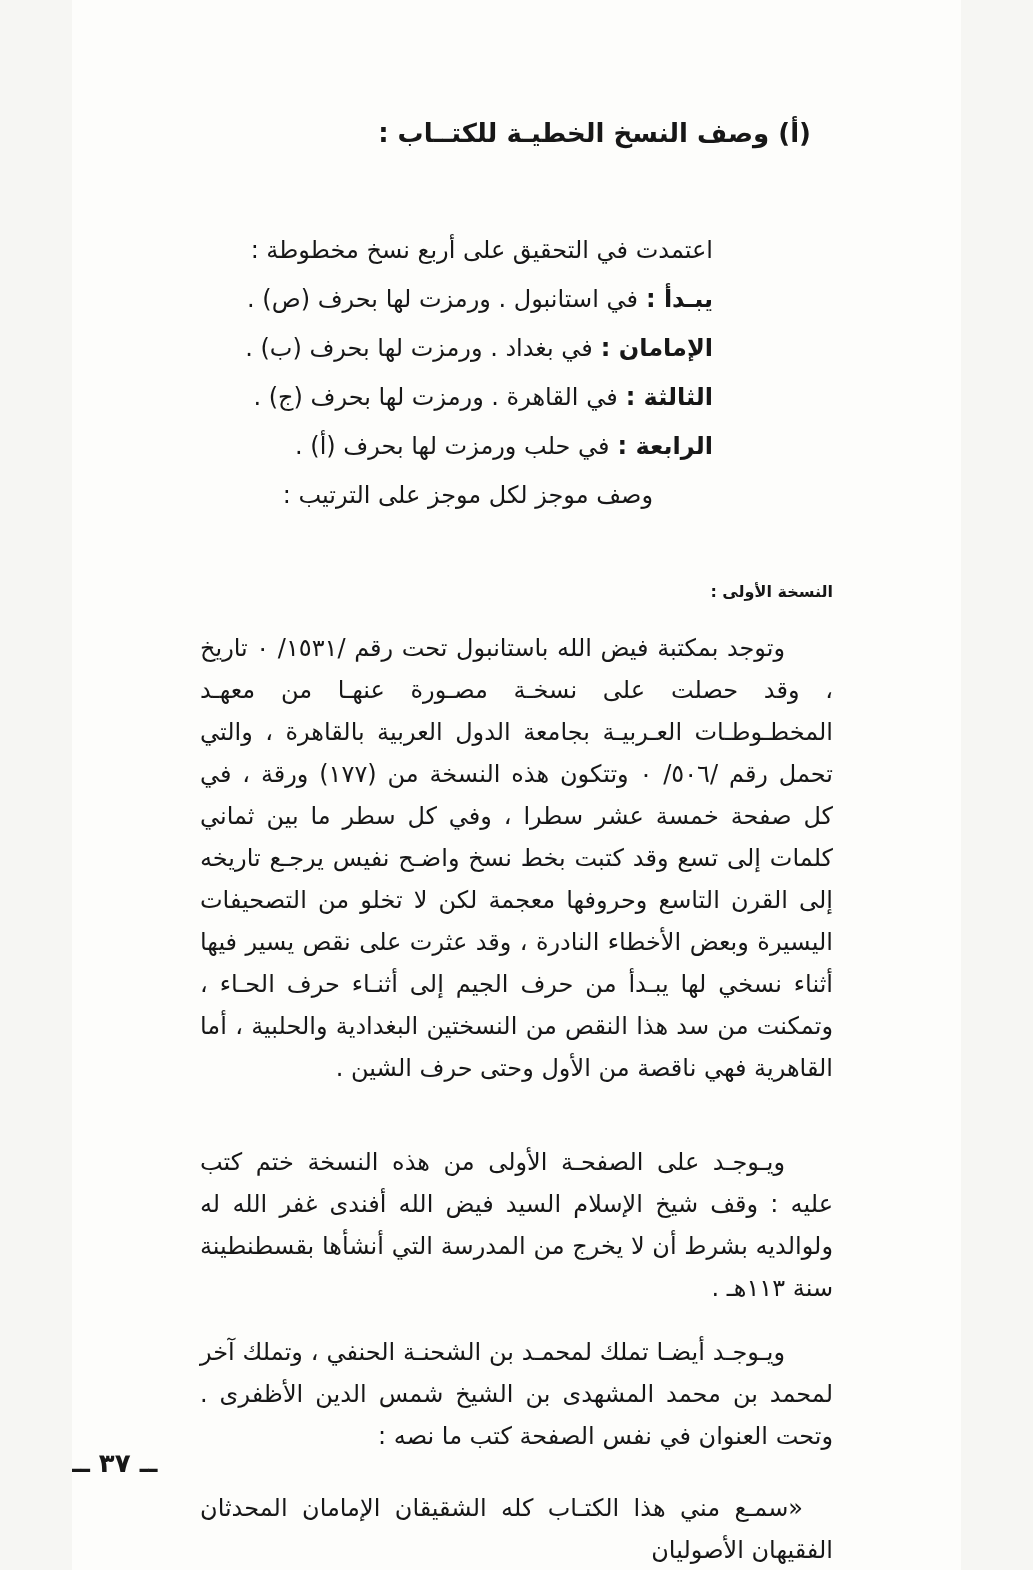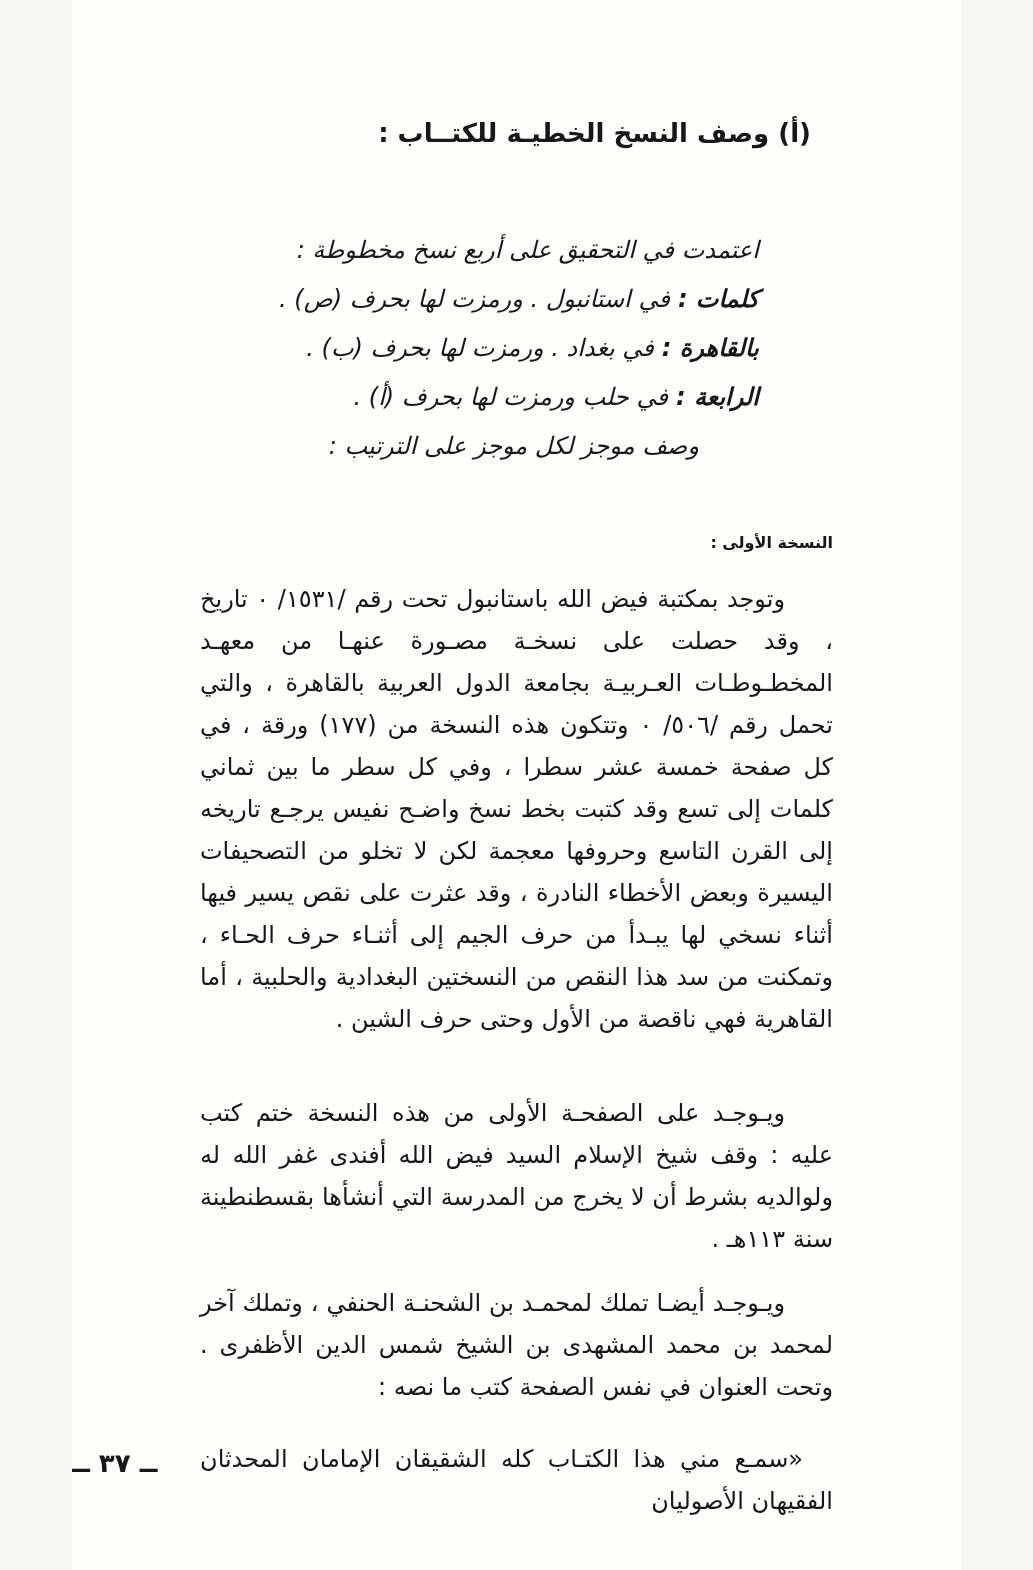--- a/index.html
+++ b/index.html
@@ -20,24 +20,23 @@
     padding: 118px 128px 40px 128px;
     overflow: hidden;
   }
   .heading {
     font-size: 26px;
     font-weight: bold;
     margin: 0 22px 0 0;
     letter-spacing: 0;
   }
   .intro-block {
-    margin: 78px 74px 0 0;
+    margin: 78px 120px 0 0;
     font-size: 24px;
     line-height: 49px;
-    font-style: italic;
   }
   .intro-line {
     margin: 0 0 0 0;
   }
   .copy-line {
     margin: 0;
   }
   .copy-label {
     font-weight: bold;
     margin-left: 8px;
@@ -83,24 +82,27 @@
 <body>
 
 <div class="page">
 
   <h1 class="heading">(أ) وصف النسخ الخطيـة للكتــاب :</h1>
 
   <div class="intro-block">
     <p class="intro-line">اعتمدت في التحقيق على أربع نسخ مخطوطة :</p>
 
     <p class="copy-line">
-      <span class="copy-label">كلمات :</span><span class="copy-text">في استانبول . ورمزت لها بحرف (ص) .</span>
+      <span class="copy-label">يبـدأ :</span><span class="copy-text">في استانبول . ورمزت لها بحرف (ص) .</span>
     </p>
     <p class="copy-line">
-      <span class="copy-label">بالقاهرة :</span><span class="copy-text">في بغداد . ورمزت لها بحرف (ب) .</span>
+      <span class="copy-label">الإمامان :</span><span class="copy-text">في بغداد . ورمزت لها بحرف (ب) .</span>
+    </p>
+    <p class="copy-line">
+      <span class="copy-label">الثالثة :</span><span class="copy-text">في القاهرة . ورمزت لها بحرف (ج) .</span>
     </p>
     <p class="copy-line">
       <span class="copy-label">الرابعة :</span><span class="copy-text">في حلب ورمزت لها بحرف (أ) .</span>
     </p>
 
     <p class="intro-line outro-line">وصف موجز لكل موجز على الترتيب :</p>
   </div>
 
   <h2 class="section-title">النسخة الأولى :</h2>
 

